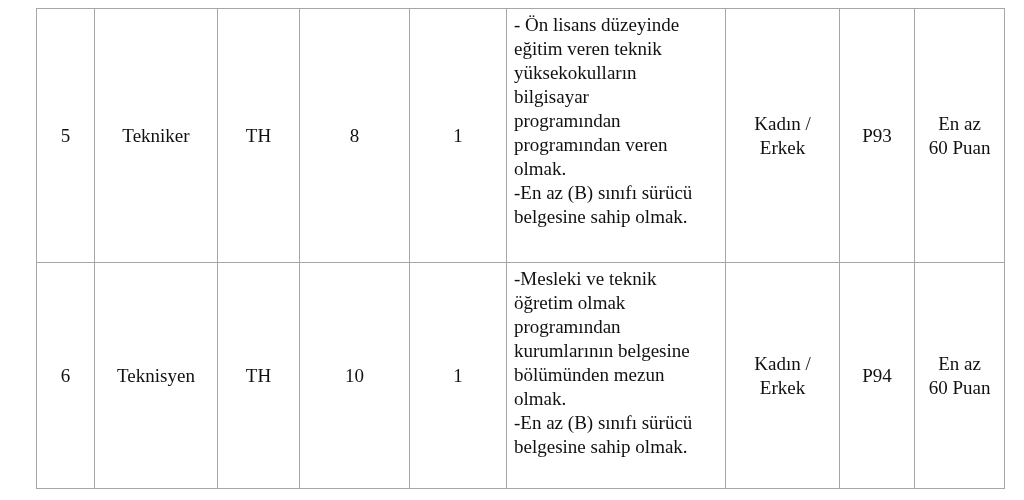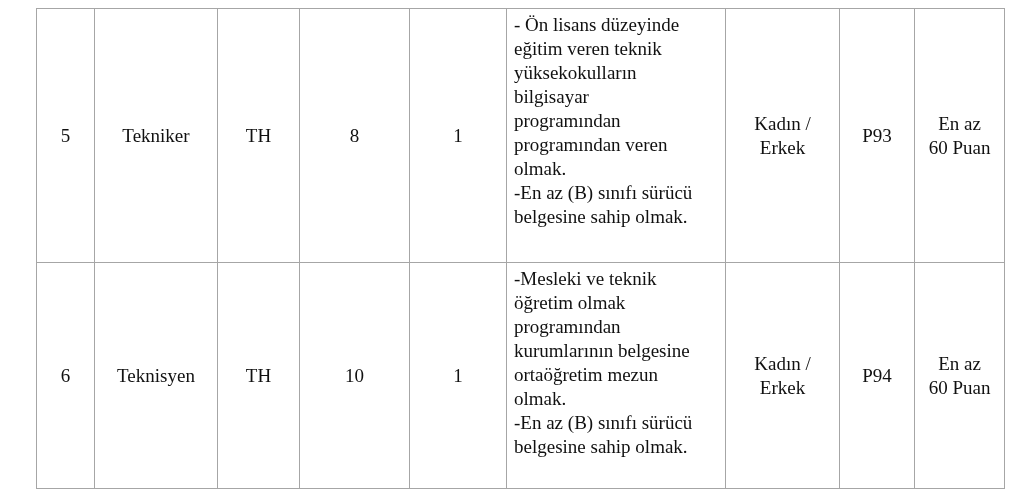--- a/index.html
+++ b/index.html
@@ -71,21 +71,21 @@
       <td>6</td>
       <td>Teknisyen</td>
       <td>TH</td>
       <td>10</td>
       <td>1</td>
       <td class="req">
         <span class="req-line">-Mesleki ve teknik</span>
         <span class="req-line">öğretim olmak</span>
         <span class="req-line">programından</span>
         <span class="req-line">kurumlarının belgesine</span>
-        <span class="req-line">ortaöğretim mezun</span>
+        <span class="req-line">bölümünden mezun</span>
         <span class="req-line">olmak.</span>
         <span class="req-line">-En az (B) sınıfı sürücü</span>
         <span class="req-line">belgesine sahip olmak.</span>
       </td>
       <td>
         <span class="req-line">Kadın /</span>
         <span class="req-line">Erkek</span>
       </td>
       <td>P94</td>
       <td>

